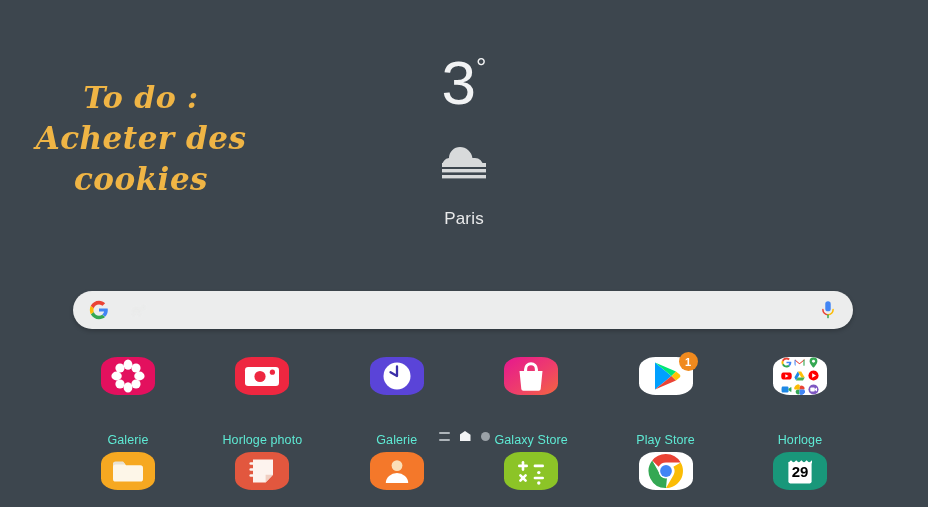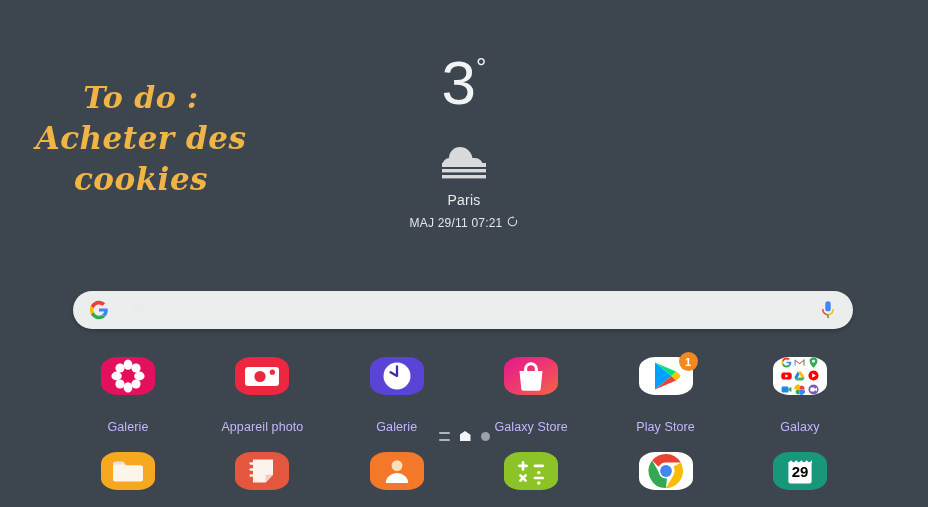--- a/index.html
+++ b/index.html
@@ -73,22 +73,22 @@
     font-weight: 300;
   }
   .weather-icon {
     margin-top: 18px;
     height: 48px;
     display: flex;
     align-items: flex-end;
     justify-content: center;
   }
   .weather-city {
-    margin-top: 12px;
-    font-size: 14px;
+    margin-top: 29px;
+    font-size: 17px;
     color: #e9eaeb;
     letter-spacing: 0.2px;
   }
   .weather-updated {
     margin-top: 8px;
     font-size: 12px;
     color: #e4e6e7;
     display: flex;
     align-items: center;
     justify-content: center;
@@ -168,23 +168,23 @@
     display: flex;
     align-items: center;
     justify-content: center;
     overflow: hidden;
     position: relative;
   }
   
   .squircle { border-radius: 31% / 31%; }
 
   .app-label {
-    margin-top: 9px;
+    margin-top: 22px;
     font-size: 12.5px;
-    color: #c4b5fd;
+    color: #5eead4;
     white-space: nowrap;
     letter-spacing: 0.1px;
   }
   .badge {
     position: absolute;
     top: -5px;
     right: -5px;
     min-width: 19px;
     height: 19px;
     border-radius: 10px;
@@ -291,29 +291,20 @@
       <svg width="62" height="46" viewBox="0 0 62 46">
         <path d="M16 24 a11 11 0 0 1 11 -11 a12.5 12.5 0 0 1 12.4 11 h2.6 a8 8 0 0 1 8 8 v1 H9 v-1 a8 8 0 0 1 7 -8 z" fill="#d8dadb"></path>
         <rect x="9" y="29" width="44" height="4" rx="0" fill="#d8dadb"></rect>
         <rect x="9" y="35" width="44" height="3.4" fill="#d8dadb"></rect>
         <rect x="9" y="41" width="44" height="3.4" fill="#d8dadb"></rect>
       </svg>
     </div>
 
     <div class="weather-city">Paris</div>
 
-    <div class="weather-updated">
-      <span>MAJ 29/11 07:21</span>
-      <span>
-        <svg width="11" height="11" viewBox="0 0 12 12">
-          <path d="M6 1.4 A4.6 4.6 0 1 0 10.3 4.6" fill="none" stroke="#e4e6e7" stroke-width="1.1" stroke-linecap="round"></path>
-          <path d="M6 0.2 L6 2.8 L8.2 1.5 Z" fill="#e4e6e7"></path>
-        </svg>
-      </span>
-    </div>
   </div>
 
   <div class="searchbar">
     <span class="search-g">
       <svg width="20" height="20" viewBox="0 0 48 48">
         <path fill="#4285F4" d="M45.1 24.5c0-1.6-.1-2.8-.4-4H24v7.3h12.1c-.2 2-1.6 5-4.5 7l6.9 5.3c4.1-3.8 6.6-9.4 6.6-15.6z"></path>
         <path fill="#34A853" d="M24 46c5.9 0 10.9-2 14.5-5.3l-6.9-5.3c-1.8 1.3-4.3 2.2-7.6 2.2-5.8 0-10.7-3.8-12.5-9.1l-7.1 5.5C8.1 41.1 15.4 46 24 46z"></path>
         <path fill="#FBBC05" d="M11.5 28.5c-.5-1.4-.8-2.9-.8-4.5s.3-3.1.7-4.5l-7.1-5.5C2.8 17 2 20.4 2 24s.8 7 2.3 10z"></path>
         <path fill="#EA4335" d="M24 10.7c4.1 0 6.9 1.8 8.5 3.3l6.2-6C34.9 4.5 29.9 2 24 2 15.4 2 8.1 6.9 4.3 14l7.1 5.5c1.8-5.3 6.7-8.8 12.6-8.8z"></path>
       </svg>
@@ -357,21 +348,21 @@
     <div class="app">
       <div class="app-icon-wrap">
         <div class="app-icon squircle ic-camera">
           <svg width="36" height="28" viewBox="0 0 36 28">
             <rect x="1" y="5" width="34" height="19" rx="3.2" fill="#ffffff"></rect>
             <circle cx="16" cy="14.5" r="5.6" fill="#ee2740"></circle>
             <circle cx="28.4" cy="10.2" r="2.6" fill="#ee2740"></circle>
           </svg>
         </div>
       </div>
-      <div class="app-label">Appareil photo</div>
+      <div class="app-label">Horloge photo</div>
     </div>
 
     <div class="app">
       <div class="app-icon-wrap">
         <div class="app-icon squircle ic-clock">
           <svg width="34" height="34" viewBox="0 0 34 34">
             <circle cx="17" cy="17" r="13.5" fill="#ffffff"></circle>
             <path d="M17 7.5 L17 17 L10.5 13.2" fill="none" stroke="#3b2fa8" stroke-width="2.3" stroke-linecap="round" stroke-linejoin="round"></path>
           </svg>
         </div>
@@ -469,21 +460,21 @@
             <span class="mini">
               <svg width="11" height="11" viewBox="0 0 22 22">
                 <circle cx="11" cy="11" r="10.2" fill="#7E57C2"></circle>
                 <rect x="4.6" y="7" width="9" height="8" rx="2" fill="#ffffff"></rect>
                 <path d="M13.6 9.8 L18 7.2 V14.8 L13.6 12.2 Z" fill="#ffffff"></path>
               </svg>
             </span>
           </div>
         </div>
       </div>
-      <div class="app-label">Galaxy</div>
+      <div class="app-label">Horloge</div>
     </div>
   </div>
 
   <div class="page-dots">
     <span class="pd-lines">
         <i></i>
         <i></i>
       </span>
     <span class="pd-home"></span>
     <span class="pd-dot"></span>

